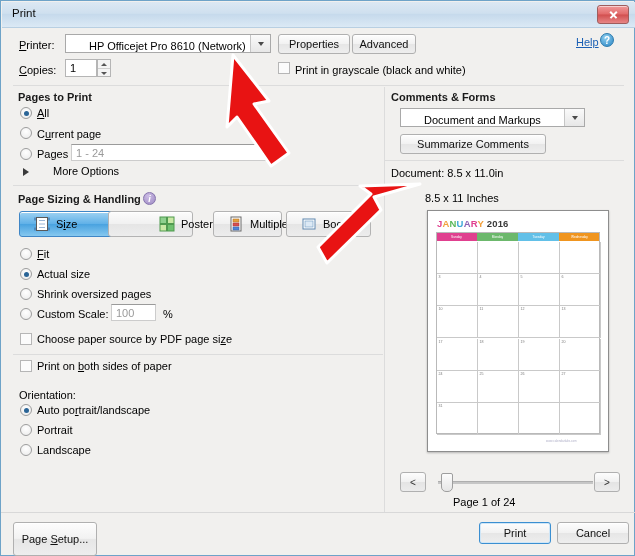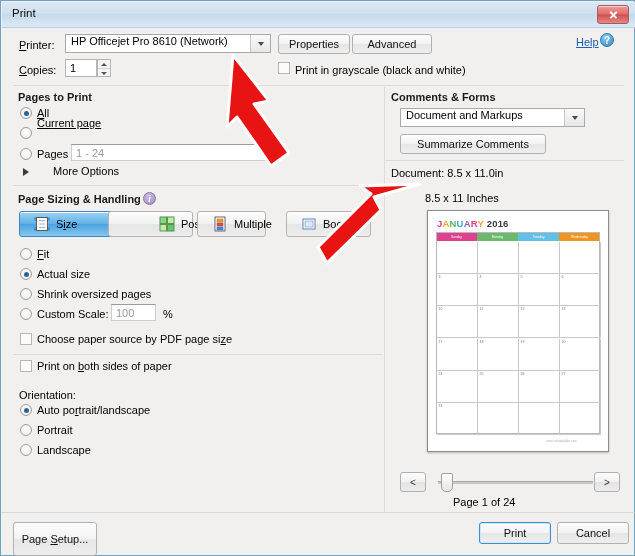--- a/index.html
+++ b/index.html
@@ -58,21 +58,21 @@
   .txtfield{
     position:absolute;box-sizing:border-box;background:#fff;
     border:1px solid #b5b5b5;
     font-size:11px;color:#000;
     display:flex;align-items:center;padding-left:4px;
   }
   .txtfield.dim{color:#9a9a9a;}
   .combo{
     position:absolute;box-sizing:border-box;background:#fff;
     border:1px solid #a9a9a9;
-    display:flex;align-items:flex-start;padding-left:5px;font-size:11px;
+    display:flex;align-items:flex-end;padding-left:23px;font-size:11px;
   }
   .combo .arrowbox{
     position:absolute;right:0;top:0;bottom:0;width:19px;
     background:linear-gradient(to bottom,#fafafa,#e7e7e7);
     border-left:1px solid #c6c6c6;
     display:flex;align-items:center;justify-content:center;
   }
   .caret{
     width:0;height:0;border-left:3.5px solid transparent;border-right:3.5px solid transparent;
     border-top:4px solid #4a4a4a;
@@ -178,21 +178,21 @@
   </div>
   <div class="combo" style="left:64px;top:33px;width:206px;height:19px;">
     <span>HP Officejet Pro 8610 (Network)</span>
     <span class="arrowbox">
         <i class="caret"></i>
       </span>
   </div>
   <div class="btn" style="left:277px;top:33px;width:72px;height:20px;">
     <span>Properties</span>
   </div>
-  <div class="btn" style="left:351px;top:33px;width:80px;height:20px;">
+  <div class="btn" style="left:351px;top:33px;width:64px;height:20px;">
     <span>Advanced</span>
   </div>
   <div class="helplink" style="left:575px;top:35px;">Help</div>
   <div class="helpico" style="left:599px;top:32px;">?</div>
 
   <div class="lbl" style="left:18px;top:63px;">
     <span class="u">C</span>opies:
   </div>
   <div class="txtfield" style="left:64px;top:58px;width:32px;height:18px;">
     <span>1</span>
@@ -209,21 +209,21 @@
   <div class="lbl" style="left:294px;top:63px;">Print in grayscale (black and white)</div>
 
   <div class="sep" style="left:12px;top:84px;width:611px;"></div>
 
   <div class="grouphdr" style="left:17px;top:90px;">Pages to Print</div>
 
   <div class="radio on" style="left:19px;top:106px;"></div>
   <div class="lbl" style="left:36px;top:106px;"><span class="u">A</span>ll</div>
 
   <div class="radio" style="left:19px;top:126px;"></div>
-  <div class="lbl" style="left:36px;top:116px;text-decoration:underline;">C<span class="u">u</span>rrent page</div>
+  <div class="lbl" style="left:36px;top:127px;">C<span class="u">u</span>rrent page</div>
 
   <div class="radio" style="left:19px;top:147px;"></div>
   <div class="lbl" style="left:36px;top:147px;">Pages</div>
   <div class="txtfield dim" style="left:70px;top:143px;width:200px;height:17px;border-color:#cccccc;border-top-color:#9a9a9a;">
     <span>1 - 24</span>
   </div>
 
   <div style="position:absolute;left:22px;top:167px;width:0;height:0;border-top:4px solid transparent;border-bottom:4px solid transparent;border-left:6px solid #3a3a3a;"></div>
   <div class="lbl" style="left:52px;top:164px;">More Options</div>
 
@@ -248,21 +248,21 @@
       <svg width="16" height="16" viewBox="0 0 16 16">
         <rect x="1" y="1" width="6.5" height="6.5" fill="#8ed08e" stroke="#4f9a4f"></rect>
         <rect x="8.5" y="1" width="6.5" height="6.5" fill="#c9e8a5" stroke="#4f9a4f"></rect>
         <rect x="1" y="8.5" width="6.5" height="6.5" fill="#c9e8a5" stroke="#4f9a4f"></rect>
         <rect x="8.5" y="8.5" width="6.5" height="6.5" fill="#6fc06f" stroke="#4f9a4f"></rect>
       </svg>
     </span>
     <span class="mtxt">Poster</span>
   </div>
 
-  <div class="modebtn" style="left:196px;top:210px;width:69px;">
+  <div class="modebtn" style="left:212px;top:210px;width:69px;">
     <span class="micon">
       <svg width="16" height="16" viewBox="0 0 16 16">
         <rect x="3" y="1" width="10" height="14" fill="#fff" stroke="#6a6a6a"></rect>
         <rect x="5" y="3" width="6" height="3" fill="#e7a13c" stroke="#b4762a" stroke-width=".6"></rect>
         <rect x="5" y="7" width="6" height="3" fill="#d94f4f" stroke="#a83a3a" stroke-width=".6"></rect>
         <rect x="5" y="11" width="6" height="3" fill="#4f86d9" stroke="#3a63a8" stroke-width=".6"></rect>
       </svg>
     </span>
     <span class="mtxt">Multiple</span>
   </div>

